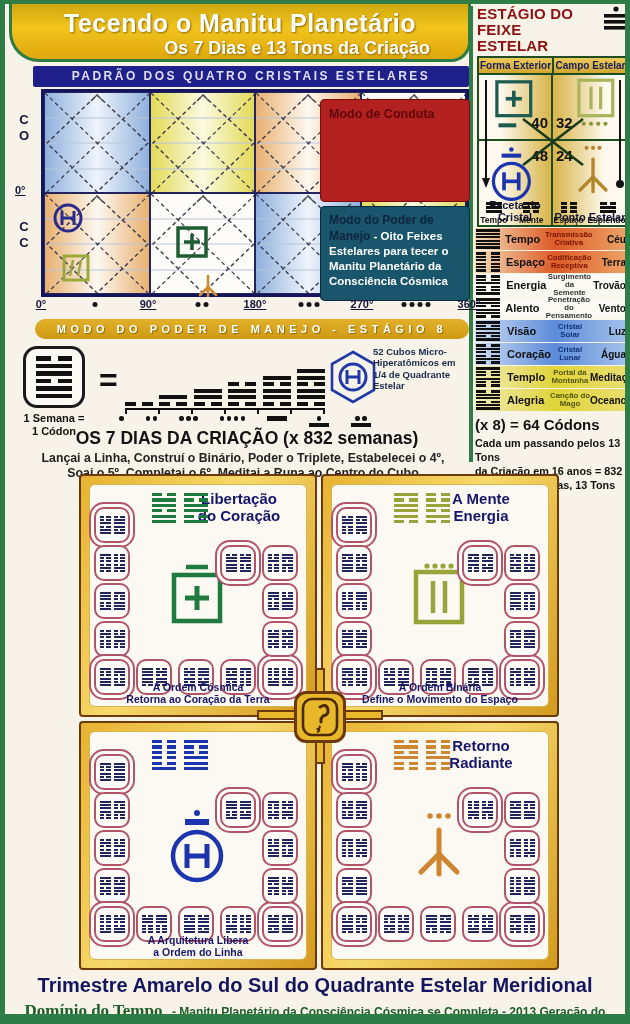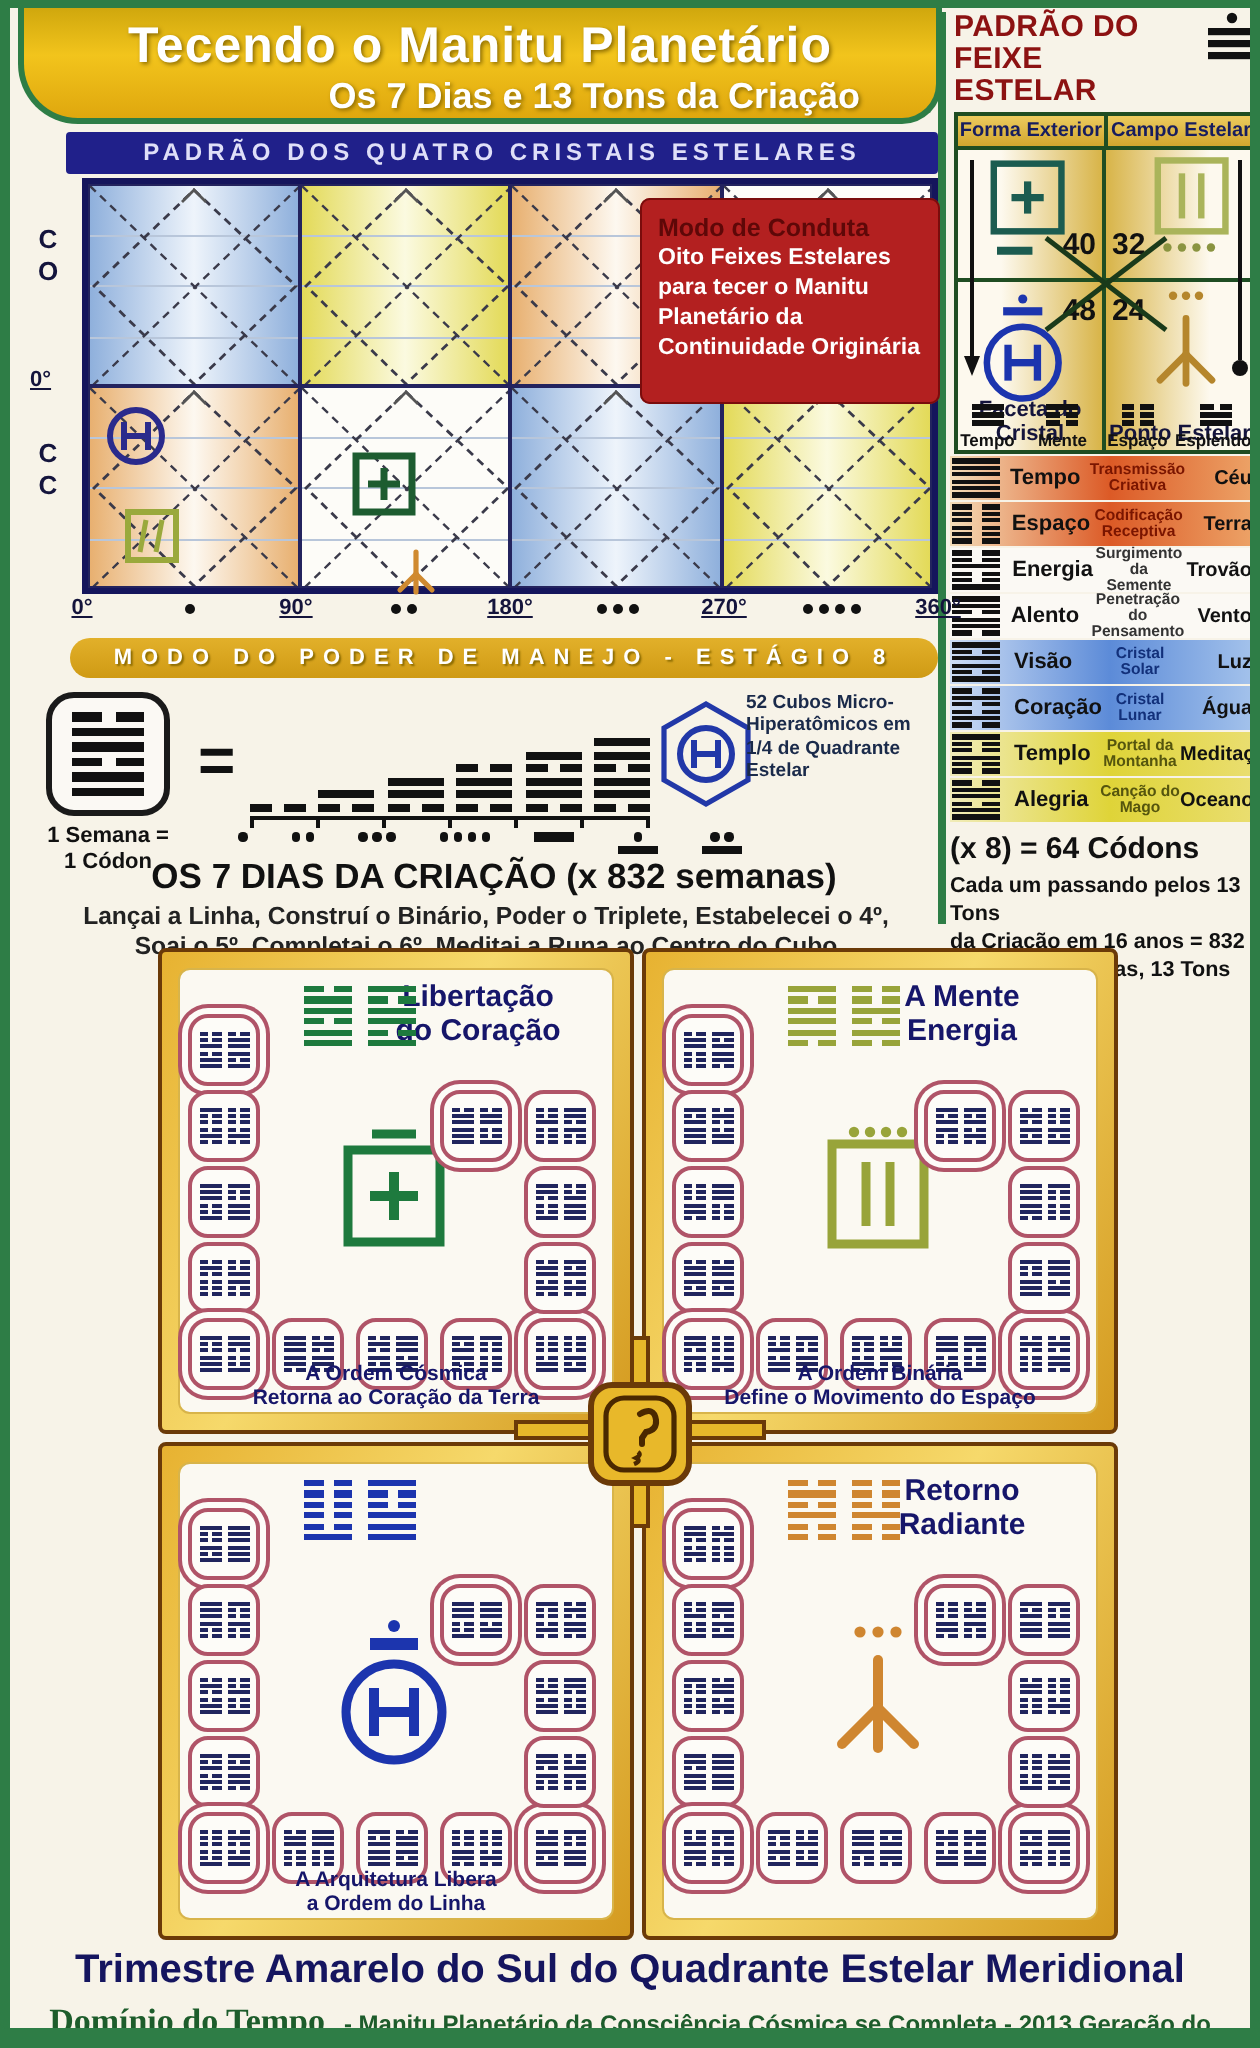--- a/index.html
+++ b/index.html
@@ -114,21 +114,21 @@
 <div id="root">
 
   <div class="abs banner">
     <div class="t1">Tecendo o Manitu Planetário</div>
     <div class="t2">Os 7 Dias e 13 Tons da Criação</div>
   </div>
 
   <div class="abs stage">
     <div style="display:flex;align-items:flex-start;gap:6px;">
       <div class="stage-title">
-        <div>PADRÃO DO</div>
+        <div>ESTÁGIO DO</div>
         <div>FEIXE ESTELAR</div>
       </div>
       <svg width="26" height="26" viewBox="0 0 26 26">
         <circle cx="13" cy="3" r="2.6" fill="#111"></circle>
         <rect x="1" y="8" width="24" height="3.6" fill="#111"></rect>
         <rect x="1" y="14" width="24" height="3.6" fill="#111"></rect>
         <rect x="1" y="20" width="24" height="3.6" fill="#111"></rect>
       </svg>
     </div>
     <div class="stage-grid">
@@ -646,21 +646,23 @@
       <g stroke="#d08a30" stroke-width="2.6" stroke-linecap="round" fill="none">
         <line x1="12" y1="2" x2="12" y2="13"></line>
           <line x1="12" y1="13" x2="4" y2="21"></line>
         <line x1="12" y1="13" x2="12" y2="22"></line>
           <line x1="12" y1="13" x2="20" y2="21"></line>
       </g>
     </svg>
 
     <div class="panel red">
       <span class="ptitle">Modo de Conduta</span>
-      <span>Oito Feixes Estelares para tecer o Manitu Planetário da Continuidade Originária</span>
+    </div>
+    <div class="panel teal">
+      <span class="ptitle">Modo do Poder de Manejo</span><span> - Oito Feixes Estelares para tecer o Manitu Planetário da Consciência Cósmica</span>
     </div>
   </div>
 
   <div class="abs axis">
       <span class="tick" style="left: 6px;">0°</span>
       <span class="tick" style="left: 113px;">90°</span>
       <span class="tick" style="left: 220px; text-align: right;">180°</span>
       <span class="tick" style="left: 327px;">270°</span>
       <span class="tick" style="left: 434px;">360°</span>
       <span class="dots" style="left: 59.5px;">

